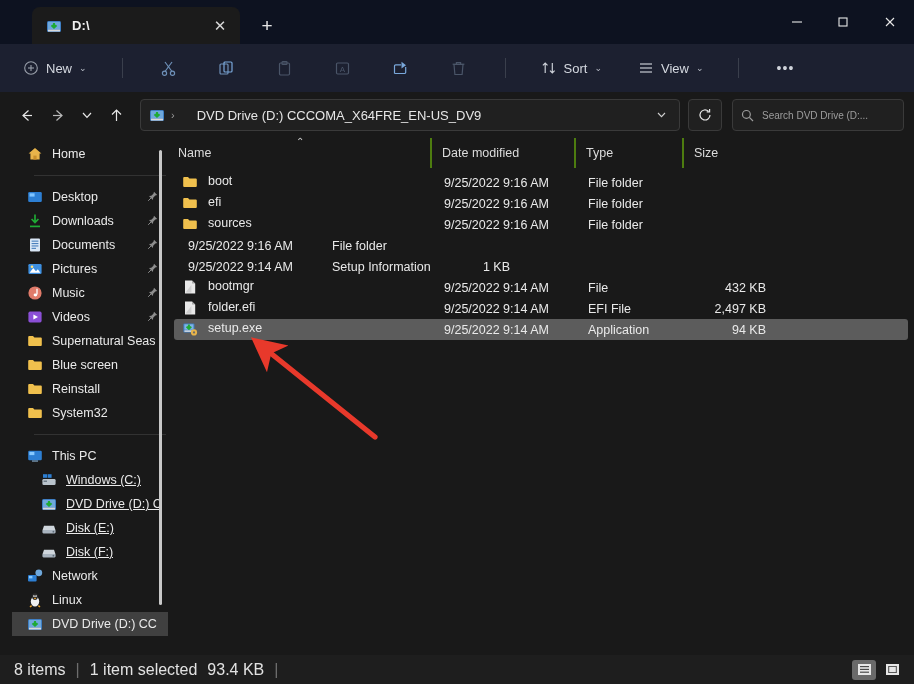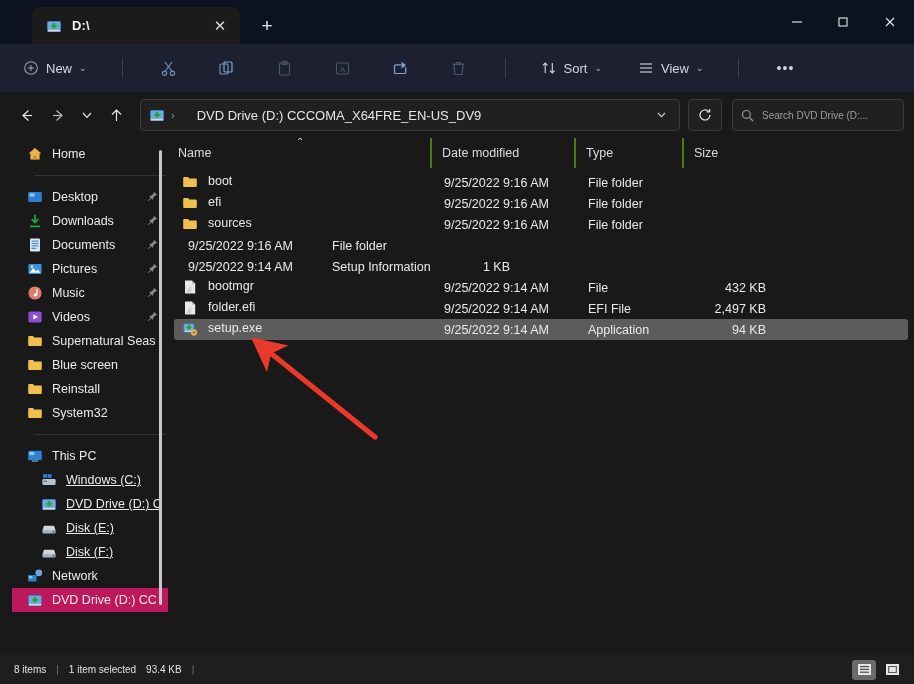--- a/index.html
+++ b/index.html
@@ -90,21 +90,21 @@
   
   .sidebar {
     position:absolute; left:12px; top:138px; width:168px; height:517px;
     background:#191919; overflow:hidden; padding-top:4px;
   }
   .sb-item {
     display:flex; align-items:center; height:24px; padding-left:14px;
     gap:9px; color:#eaeaea; font-size:12.5px; position:relative;
   }
   .sb-item.indent { padding-left:28px;text-decoration:underline; }
-  .sb-item.selected { background:#be185d; }
+  .sb-item.selected { background:#404040; }
   .sb-icon { width:17px; height:17px; flex:none; display:flex; align-items:center; justify-content:center; }
   .sb-label { white-space:nowrap; overflow:hidden; }
   .pin { position:absolute; right:22px; color:#8d8d8d; font-size:11px; }
   .sb-divider { height:1px; background:#323232; margin:9px 14px 9px 22px; }
   .sb-scroll {
     position:absolute; left:147px; top:12px; width:3px; height:455px;
     background:#c8c8c8; border-radius:2px;
   }
 
   
@@ -127,21 +127,21 @@
   .cell-name { width:256px; display:flex; align-items:flex-start; gap:9px; padding-left:4px; }
   .cell-date { width:144px; }
   .cell-type { width:108px; }
   .cell-size { width:86px; text-align:right; padding-left:0; padding-right:6px; }
   .f-icon { width:17px; height:17px; flex:none; }
 
   
   .statusbar {
     position:absolute; left:0; bottom:0; width:914px; height:29px;
     background:#1e1e1e; display:flex; align-items:center; padding-left:14px;
-    color:#e2e2e2; font-size:10px; gap:10px;
+    color:#e2e2e2; font-size:16px; gap:10px;
   }
   .st-sep { color:#6e6e6e; }
   .view-toggles { position:absolute; right:10px; display:flex; gap:4px; }
   .vt { width:24px; height:20px; display:flex; align-items:center; justify-content:center;
         border-radius:3px; }
   .vt.active { background:#6a6a6a; }
 
   
   .arrow { position:absolute; left:0; top:0; width:914px; height:684px; pointer-events:none; }
 </style>
@@ -528,20 +528,35 @@
 
     <div class="sb-item">
       <span class="sb-icon">
         <svg width="16" height="16" viewBox="0 0 16 16">
             <rect x="1" y="7" width="8.6" height="6.4" rx="1" fill="#2d7fd3"></rect>
             <rect x="2" y="8" width="3.4" height="2.4" fill="#86c9ff"></rect>
             <circle cx="11.8" cy="4.8" r="3.4" fill="#6fa8dc"></circle>
           </svg>
       </span>
       <span class="sb-label">Network</span>
+    </div>
+    <div class="sb-item">
+      <span class="sb-icon">
+        <svg width="16" height="16" viewBox="0 0 16 16">
+            <ellipse cx="8" cy="9.4" rx="4.2" ry="5.2" fill="#f0f0f0"></ellipse>
+            <ellipse cx="8" cy="4.6" rx="2.9" ry="3.4" fill="#2b2b2b"></ellipse>
+            <circle cx="6.9" cy="4.2" r="0.85" fill="#ffffff"></circle>
+            <circle cx="9.1" cy="4.2" r="0.85" fill="#ffffff"></circle>
+            <circle cx="6.9" cy="4.3" r="0.42" fill="#000"></circle>
+            <circle cx="9.1" cy="4.3" r="0.42" fill="#000"></circle>
+            <path d="M8 5.4 L6.8 6.6 L8 7.3 L9.2 6.6 Z" fill="#f0a62b"></path>
+            <path d="M4.6 13.6 L3 15 M11.4 13.6 L13 15" stroke="#f0a62b" stroke-width="1.4"></path>
+          </svg>
+      </span>
+      <span class="sb-label">Linux</span>
     </div>
     <div class="sb-item selected">
       <span class="sb-icon">
         <svg width="16" height="16" viewBox="0 0 16 16">
             <rect x="1" y="3" width="14" height="11" rx="1.5" fill="#3f7fc4"></rect>
             <rect x="2" y="4" width="12" height="7" fill="#6fa8dc"></rect>
             <path d="M8 5 L8 9 M5.5 7.2 L8 9.6 L10.5 7.2" stroke="#1faa34" stroke-width="2.1" fill="none"></path>
             <rect x="2" y="11.5" width="12" height="2" fill="#d9d9d9"></rect>
           </svg>
       </span>

